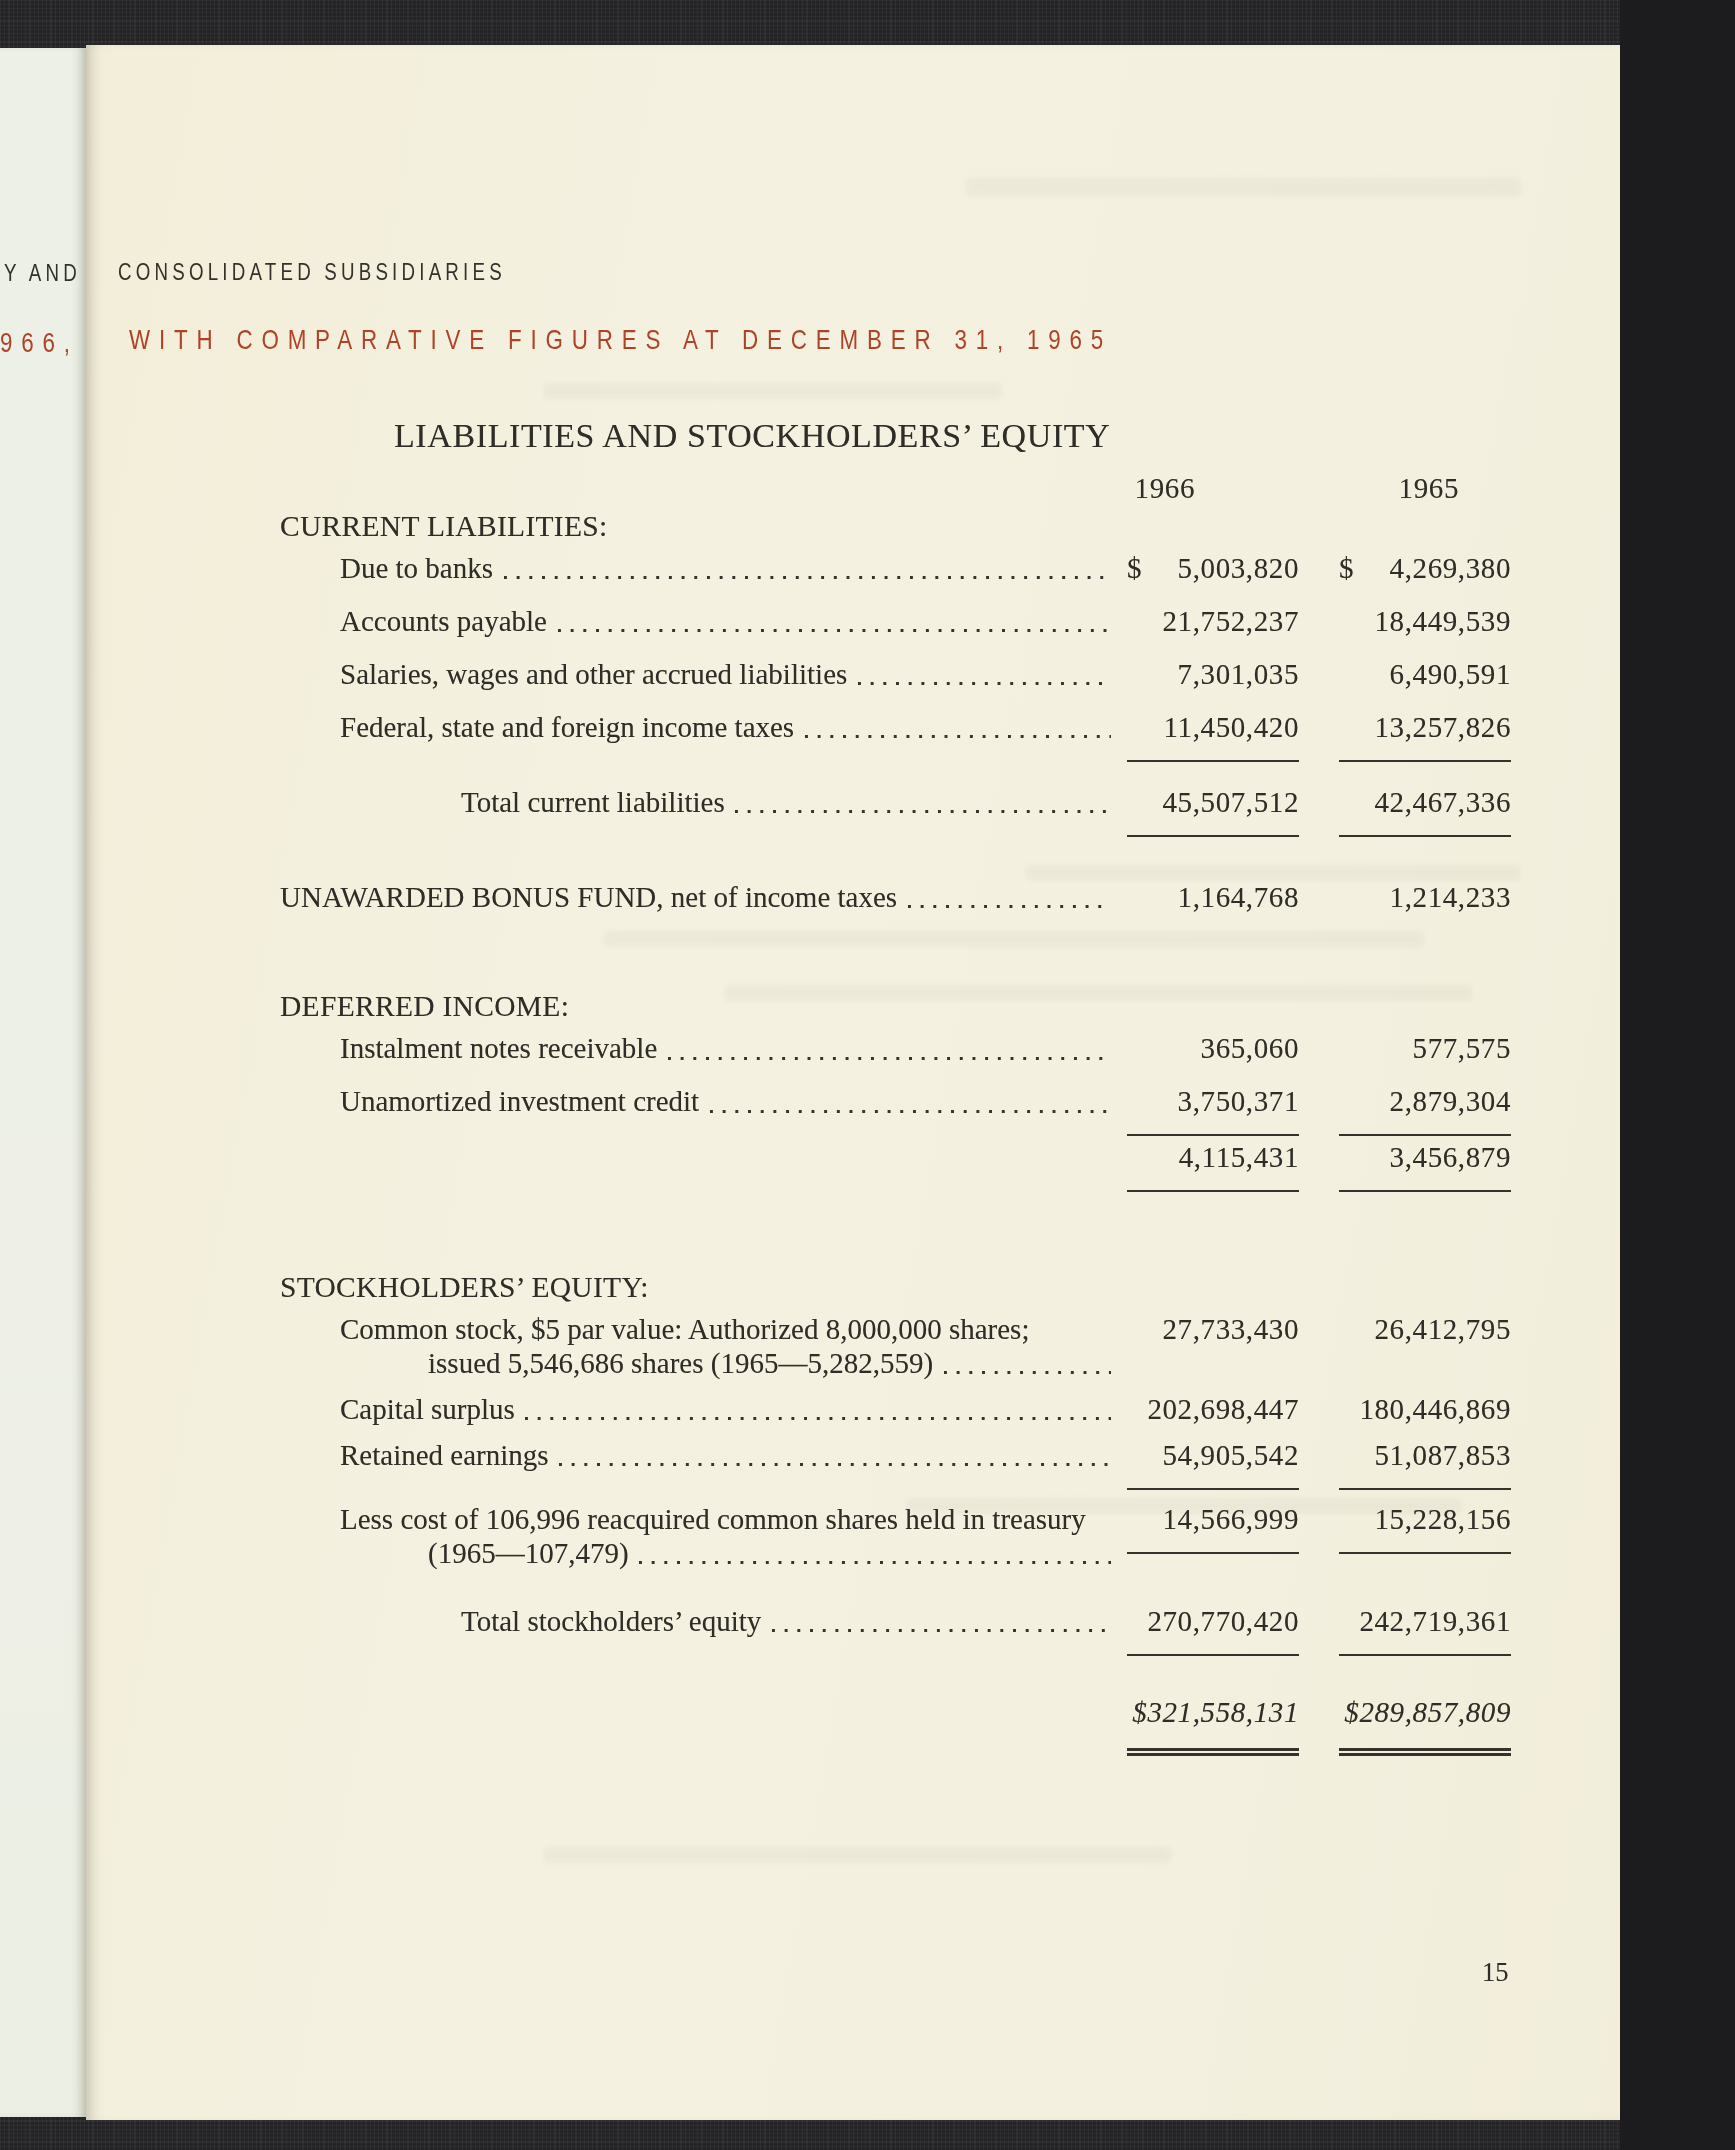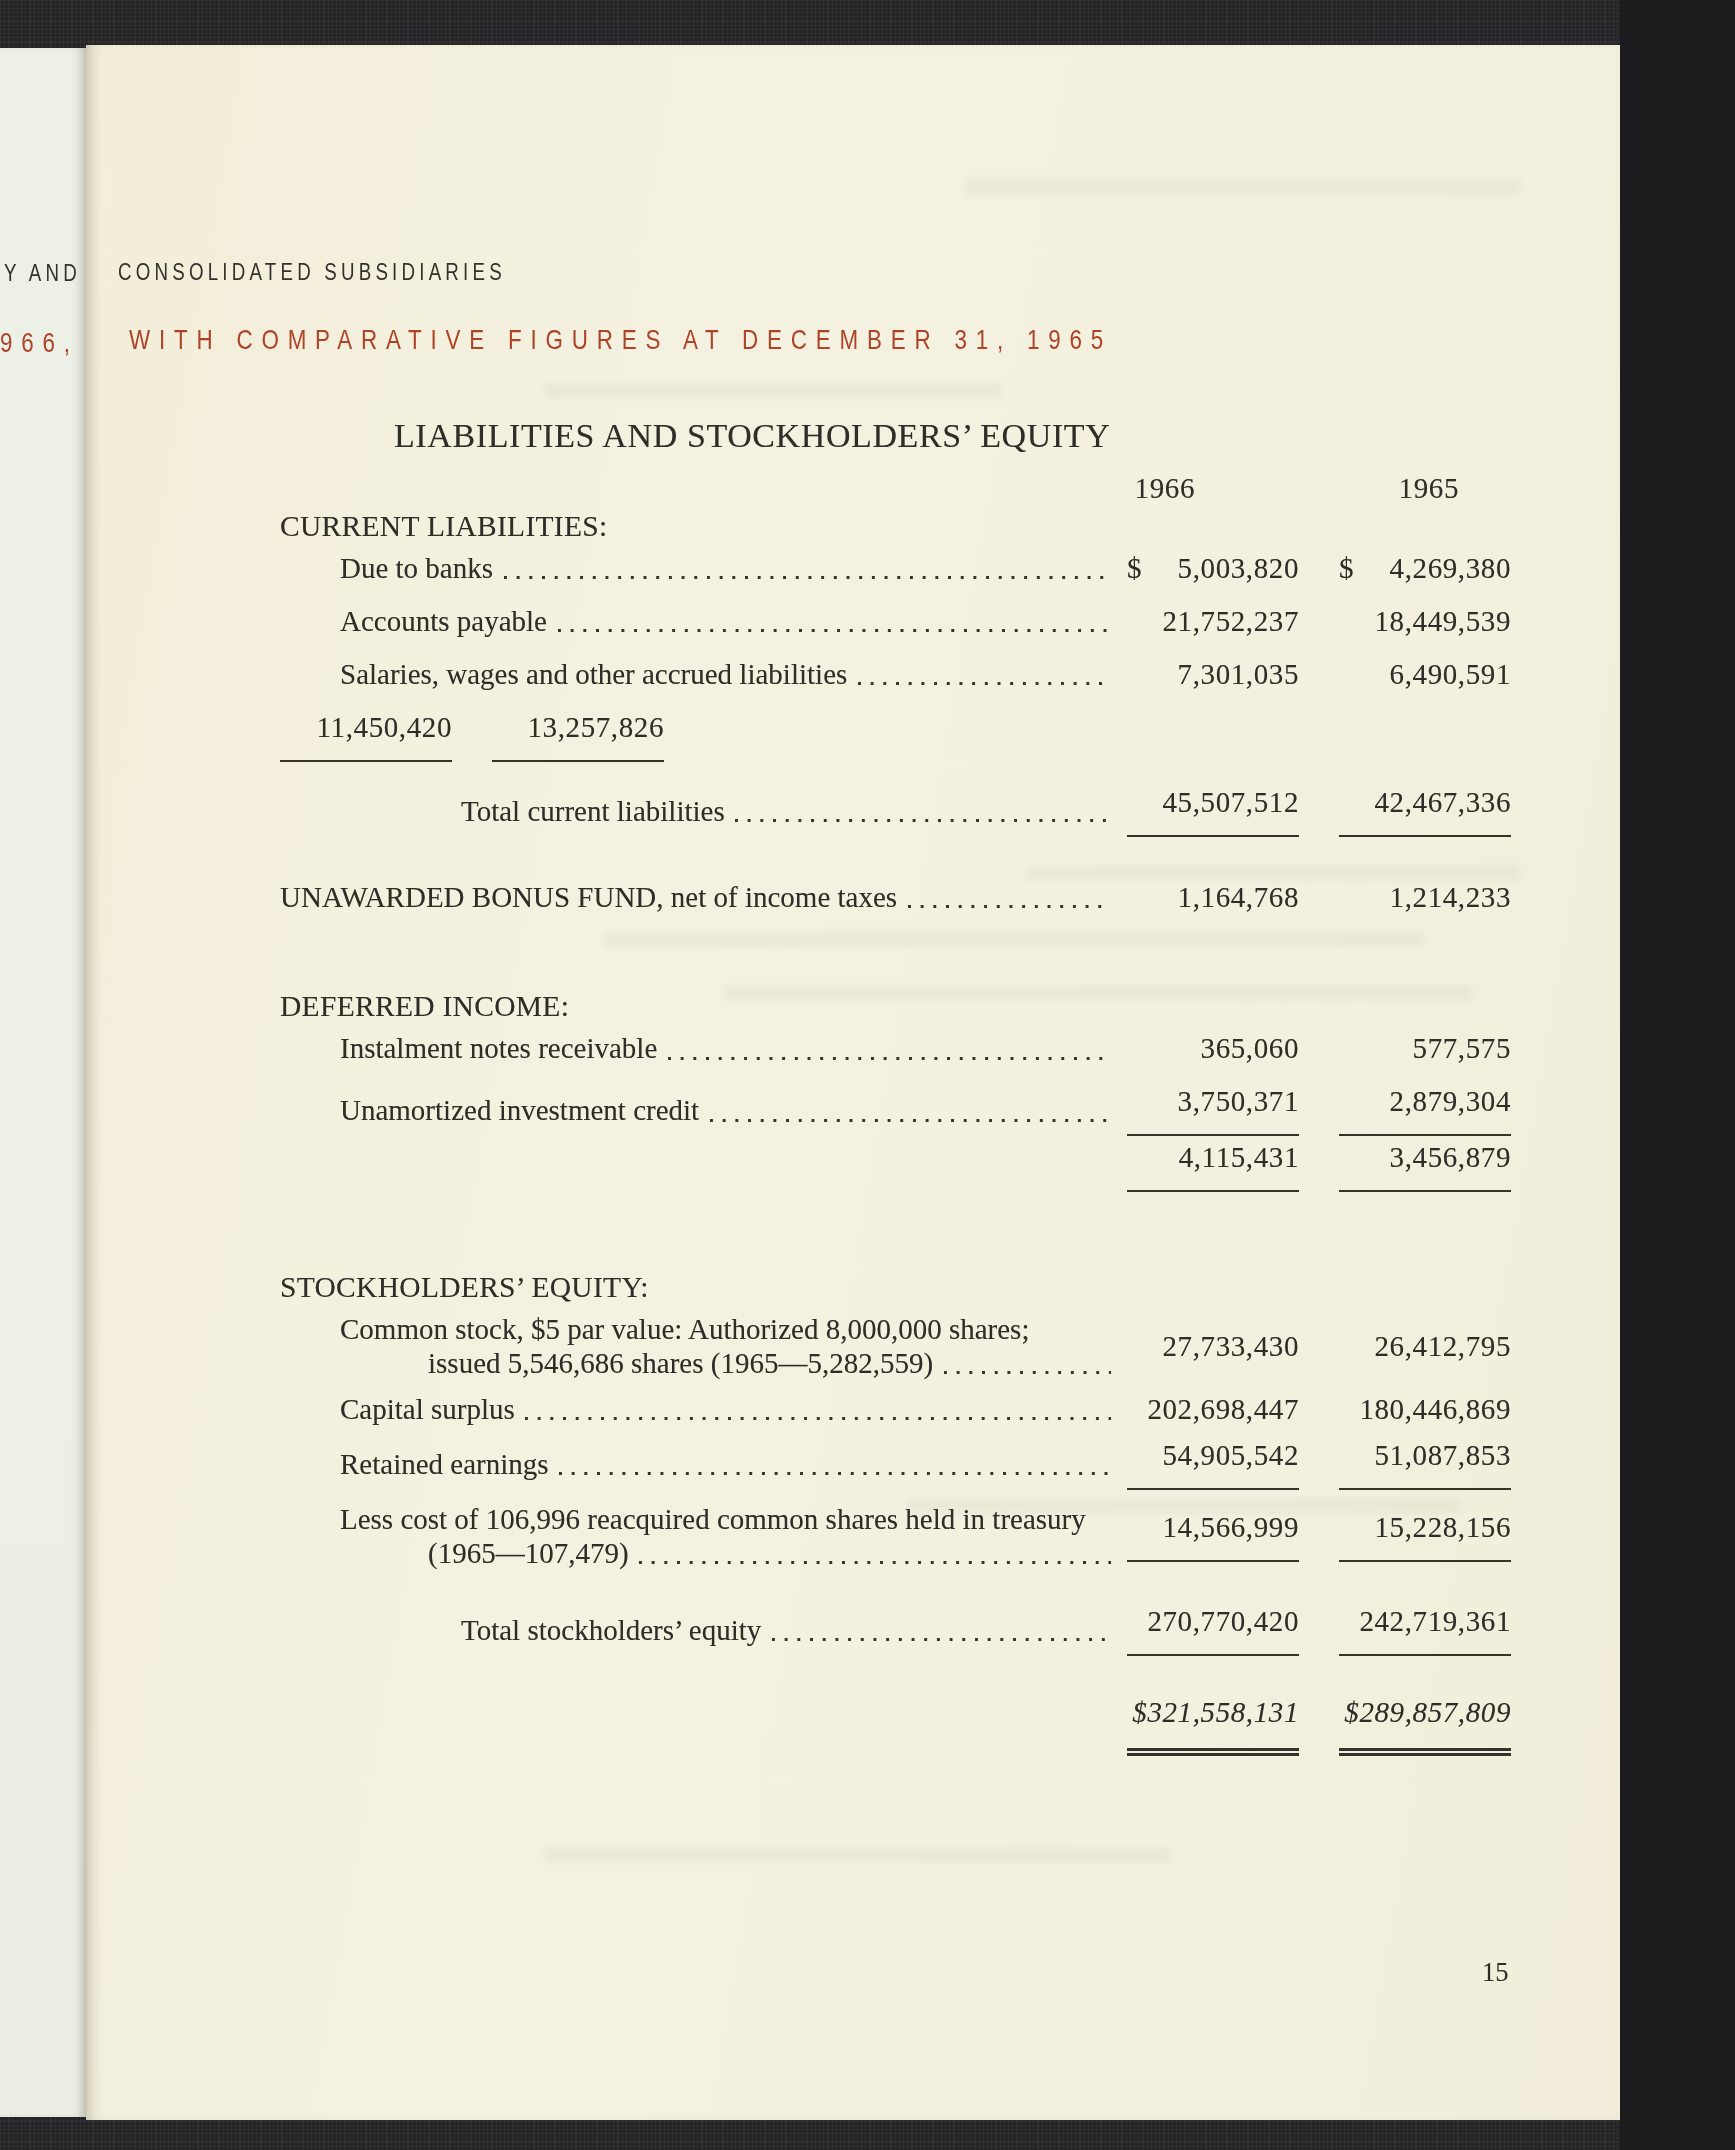--- a/index.html
+++ b/index.html
@@ -46,21 +46,21 @@
   .red{color:#ad4327;}
 
   
   .ink{color:#2f2d28;text-shadow:0 0 0.6px rgba(60,54,40,.35);}
   .stmt-title{
     position:absolute;left:394px;top:417px;
     font-size:34px;letter-spacing:0.6px;white-space:nowrap;
   }
   .stmt-table{position:absolute;left:280px;top:471px;width:1231px;font-size:29px;line-height:34px;}
 
-  .trow,.cols-row{display:flex;align-items:center;}
+  .trow,.cols-row{display:flex;align-items:flex-start;}
   .trow{margin-bottom:19px;}
   .lblbox{flex:1 1 auto;min-width:0;}
   .lbl-line{display:flex;align-items:baseline;}
   .lbl-text{white-space:nowrap;}
   .indent-item{padding-left:60px;}
   .indent-total{padding-left:181px;}
   .indent-cont{padding-left:88px;}
   .dots{
     flex:1 1 auto;height:4.8px;margin:0 15.7px 4.8px 9.6px;align-self:flex-end;
     background-image:radial-gradient(circle at 2.4px 2.4px, #35332c 1.5px, rgba(0,0,0,0) 1.9px);
@@ -165,20 +165,26 @@
               </div>
             </div>
             <div class="cell">
               <div class="num">7,301,035</div>
             </div>
             <div class="cell">
               <div class="num">6,490,591</div>
             </div>
           </div>
           <div class="trow kind-item">
+            <div class="lblbox indent-item">
+              <div class="lbl-line">
+                <div class="lbl-text">Federal, state and foreign income taxes</div>
+                <div class="dots"></div>
+              </div>
+            </div>
             <div class="cell rule-single">
               <div class="num">11,450,420</div>
             </div>
             <div class="cell rule-single">
               <div class="num">13,257,826</div>
             </div>
           </div>
           <div class="trow kind-total">
             <div class="lblbox indent-total">
               <div class="lbl-line">

